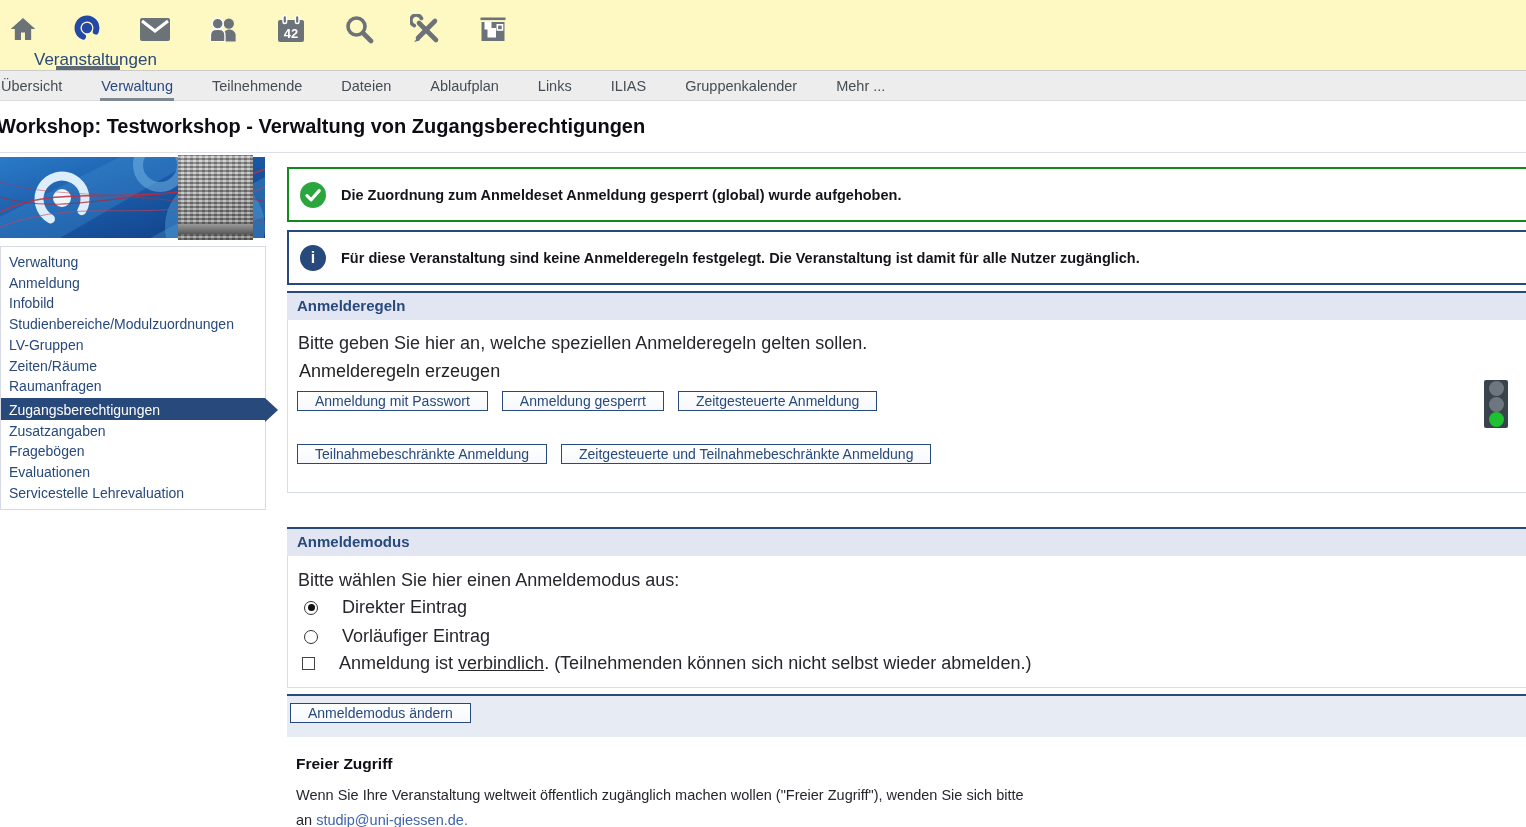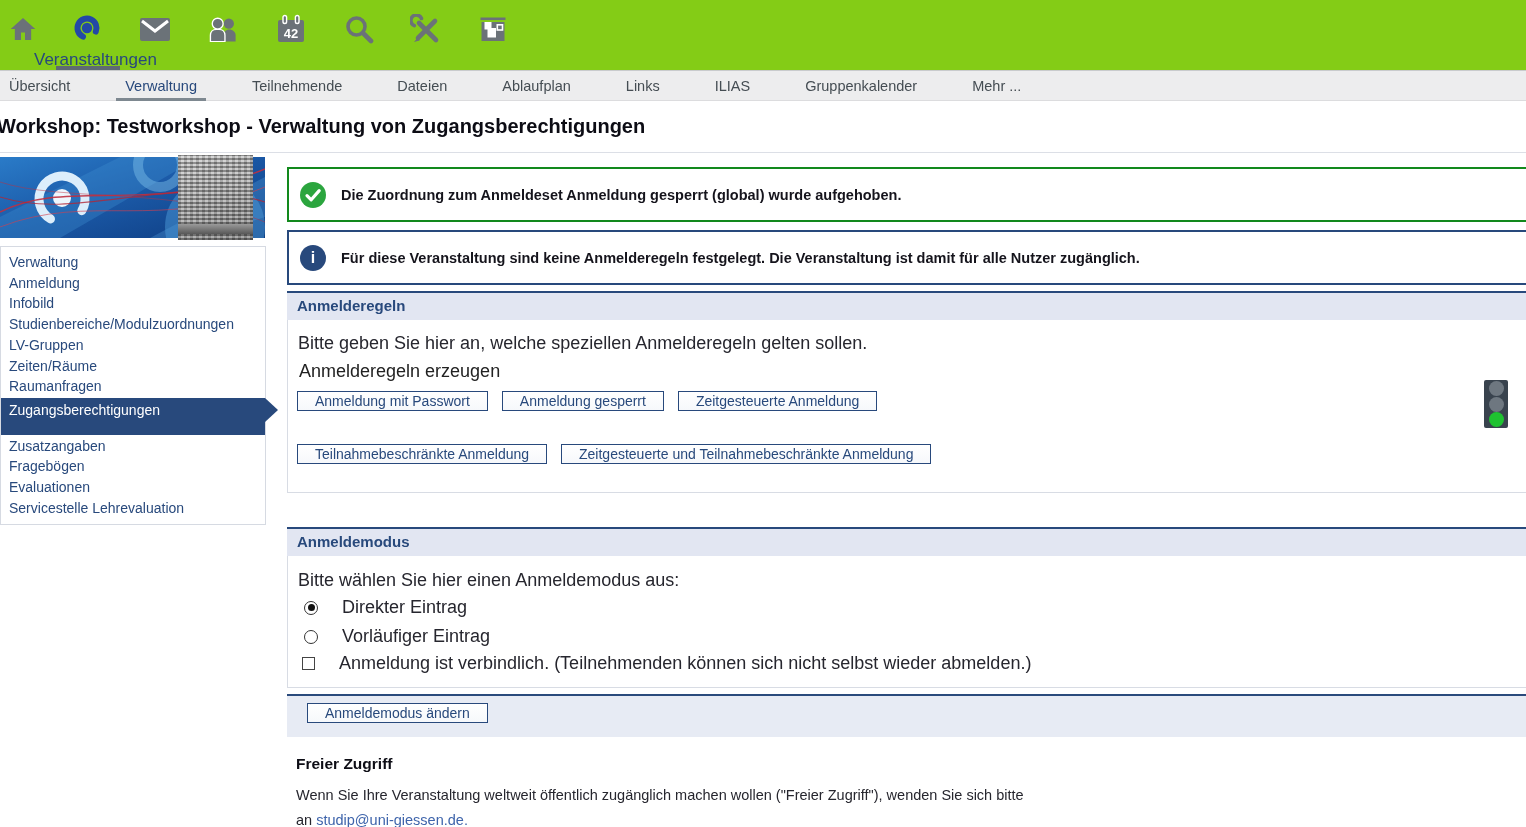--- a/index.html
+++ b/index.html
@@ -1,47 +1,47 @@
 <!DOCTYPE html>
 <html><head>
 <meta charset="utf-8">
 <style>
   html,body{margin:0;padding:0;}
   body{font-family:"Liberation Sans",sans-serif;background:#fff;}
   #screen{position:relative;width:1526px;height:827px;overflow:hidden;background:#fff;color:#1f1f28;}
 
   
-  .iconbar{position:absolute;left:0;top:0;width:1526px;height:82px;background:#84cc16;}
+  .iconbar{position:absolute;left:0;top:0;width:1526px;height:82px;background:#fef9c3;}
   .topicon{position:absolute;top:13px;width:32px;height:32px;display:flex;align-items:center;justify-content:center;cursor:pointer;}
   .nav-label{position:absolute;left:34px;top:50px;width:106px;text-align:center;font-size:17px;color:#28497c;}
   .nav-underline{position:absolute;left:56px;top:66px;width:64px;height:4px;background:#5f6a72;}
 
   
   .tabbar{position:absolute;left:0;top:70px;width:1526px;height:31px;background:#ededee;border-top:1px solid #c9cbcd;border-bottom:1px solid #dcdcde;box-sizing:border-box;display:flex;align-items:center;}
-  .tab{position:relative;height:30px;display:flex;align-items:center;padding:0 9px;margin-right:37px;font-size:14.5px;color:#454d53;cursor:pointer;white-space:nowrap;}
+  .tab{position:relative;height:30px;display:flex;align-items:center;padding:0 1px;margin-right:37px;font-size:14.5px;color:#454d53;cursor:pointer;white-space:nowrap;}
   .tab:first-child{margin-left:0;}
   .tab.active{color:#28497c;}
   .tab.active::after{content:"";position:absolute;left:0;right:0;bottom:0;height:3px;background:#7e8890;}
 
   
   .pagetitle{position:absolute;left:-3px;top:115px;font-size:20px;font-weight:bold;color:#0c0c14;white-space:nowrap;}
   .title-rule{position:absolute;left:0;top:152px;width:1526px;height:1px;background:#dcdfe6;}
 
   
   .banner{position:absolute;left:0;top:157px;width:265px;height:81px;overflow:hidden;}
   .photo{position:absolute;left:178px;top:155px;width:75px;height:85px;
     background:
       repeating-linear-gradient(0deg, rgba(40,40,40,.35) 0 2px, rgba(255,255,255,.25) 2px 4px),
       repeating-linear-gradient(90deg, rgba(60,60,60,.30) 0 3px, rgba(220,220,220,.25) 3px 6px),
       linear-gradient(165deg,#c9c9c9 0%,#a8a8a8 45%,#8d8d8d 70%,#6f6f6f 100%);
   }
   .photo .rail{position:absolute;left:0;bottom:6px;width:100%;height:10px;background:linear-gradient(#9a9a9a,#595959);}
   .sidenav{position:absolute;left:0;top:246px;width:266px;box-sizing:border-box;border:1px solid #d6dae2;background:#fff;padding:5px 0 6px 0;}
   .sideitem{position:relative;font-size:14px;color:#28497c;padding:2px 8px;line-height:16.7px;cursor:pointer;white-space:nowrap;}
-  .sideitem.active{background:#28497c;color:#fff;padding-top:4px;padding-bottom:16px;margin:1px 0;}
+  .sideitem.active{background:#28497c;color:#fff;padding-top:4px;padding-bottom:1px;margin:1px 0;}
   .sideitem.active::after{content:"";position:absolute;right:-13px;top:0;border-top:12.5px solid transparent;border-bottom:12.5px solid transparent;border-left:13px solid #28497c;}
 
   
   .msg{position:absolute;left:287px;width:1252px;height:55px;box-sizing:border-box;background:#fff;display:flex;align-items:center;}
   .msg.success{top:167px;border:2px solid #12891c;}
   .msg.info{top:230px;border:2px solid #28497c;}
   .msg .bubble{margin-left:11px;width:26px;height:26px;flex:0 0 26px;}
   .msg .infobubble{margin-left:11px;width:26px;height:26px;flex:0 0 26px;border-radius:50%;background:#28497c;color:#fff;font-weight:bold;font-size:16px;display:flex;align-items:center;justify-content:center;}
   .msg .mtext{margin-left:15px;font-size:14.5px;font-weight:bold;color:#15141c;}
 
@@ -69,24 +69,24 @@
 
   
   .am-intro{position:absolute;left:10px;top:14px;}
   .choice{position:absolute;left:16px;display:flex;align-items:center;gap:24px;cursor:pointer;}
   .choice.r1{top:41px;}
   .choice.r2{top:70px;}
   .choice.c1{top:97px;left:14px;}
   .radio{width:14px;height:14px;border:1.5px solid #333;border-radius:50%;box-sizing:border-box;background:#fff;display:flex;align-items:center;justify-content:center;}
   .radio.sel::after{content:"";width:7px;height:7px;border-radius:50%;background:#111;}
   .checkbox{width:13px;height:13px;border:1.5px solid #444;box-sizing:border-box;background:#fff;}
-  .u{}
+  .u{text-decoration:underline;}
 
   .footband{position:absolute;left:287px;top:694px;width:1252px;height:43px;box-sizing:border-box;background:#e7ebf4;border-top:2px solid #2a4a7c;}
-  .footband .sbtn{position:absolute;left:20px;top:7px;}
+  .footband .sbtn{position:absolute;left:3px;top:7px;}
 
   
   .freier{position:absolute;left:296px;top:755px;width:740px;}
   .freier h3{margin:0 0 10px 0;font-size:15.5px;color:#0d0d15;}
   .freier p{margin:0;font-size:14.5px;line-height:25px;color:#26262e;}
   .maillink{color:#3e64ab;text-decoration:none;cursor:pointer;}
 </style>
 </head>
 <body>
 

